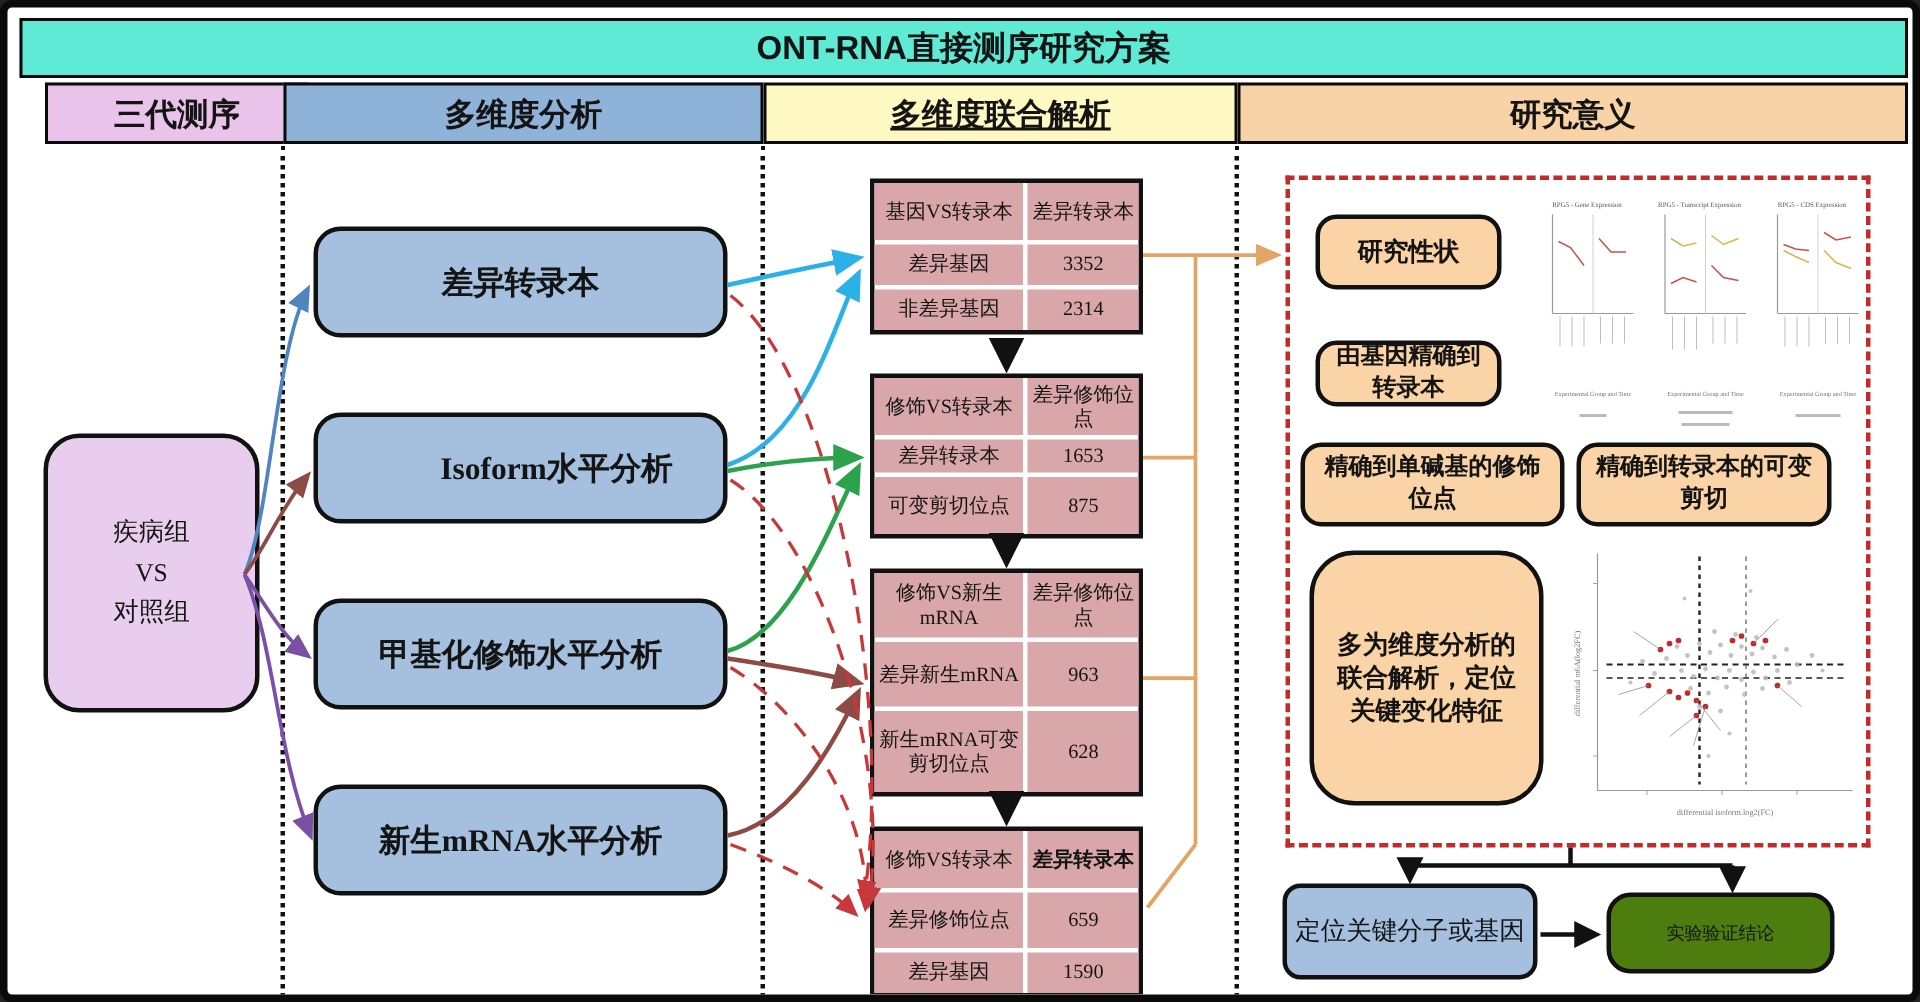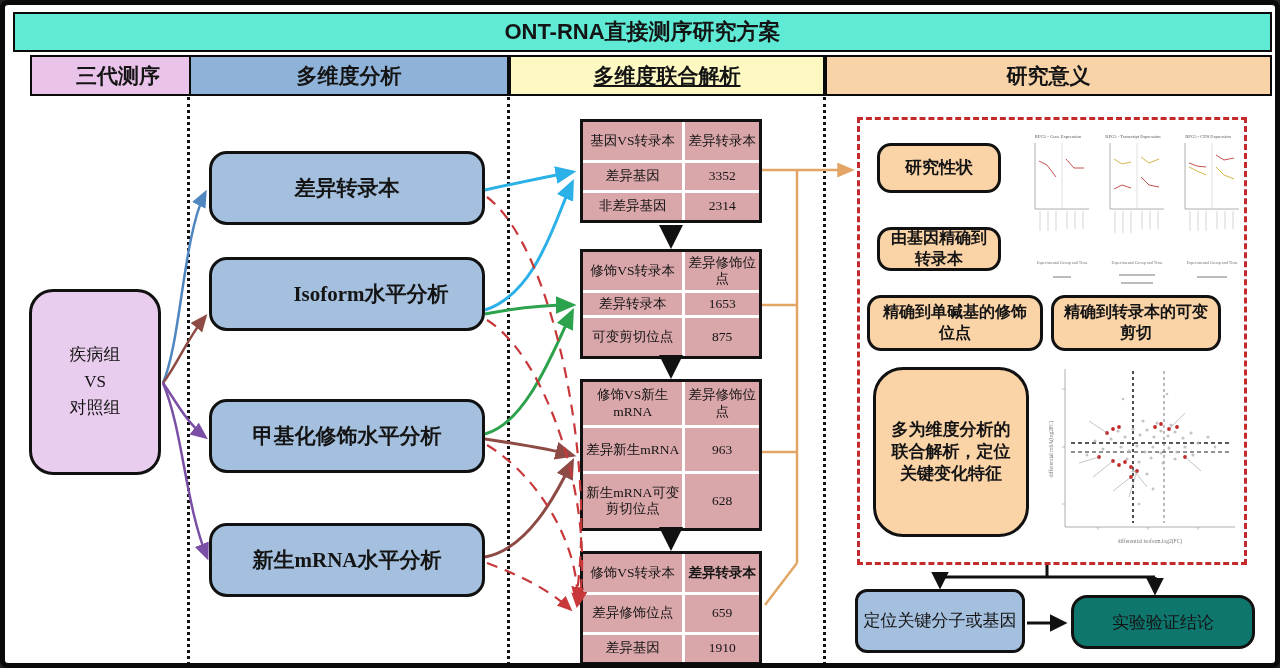--- a/index.html
+++ b/index.html
@@ -15,21 +15,21 @@
   .col-hdr { position:absolute; top:50px; height:41px; border:2.5px solid #0a0a0a;
     display:flex; align-items:center; justify-content:center; font-size:21px; font-weight:600; }
   .col-hdr.c1 { left:8px;   width:176px; background:#e9c3ea;margin-left:17px; }
   .col-hdr.c2 { left:184px; width:320px; background:#8fb2d8; }
   .col-hdr.c3 { left:504px; width:316px; background:#fef9c3;text-decoration:underline; }
   .col-hdr.c4 { left:820px; width:447px; background:#f9d3a8; }
 
   .sep { position:absolute; top:92px; height:568px; width:0;
          border-left:3.5px dotted #111; }
 
-  .source-box { position:absolute; left:24px; top:284px; width:132px; height:186px;
+  .source-box { position:absolute; left:24px; top:284px; width:144px; height:186px;
     background:#e9cdee; border:3px solid #111; border-radius:24px; display:flex;
     align-items:center; justify-content:center; text-align:center; font-size:17px;
     white-space:pre-line; line-height:1.55; }
 
   .ana-box { position:absolute; left:204px; width:276px; height:74px;
     background:#a4c0de; border:3.5px solid #111; border-radius:18px; display:flex;
     align-items:center; justify-content:center; font-size:21px; font-weight:600; }
 
   .dtable { position:absolute; left:575px; width:182px; background:#fff;
     border:3px solid #111; display:grid; grid-template-columns:1.15fr 0.85fr; gap:3px; }
@@ -40,23 +40,23 @@
   .dashed-panel { position:absolute; left:852px; top:112px; width:390px; height:448px;
     border:3px dashed #c42a2a; }
 
   .sig-box { position:absolute; background:#fad3a7; border:3px solid #111;
     border-radius:14px; display:flex; align-items:center; justify-content:center;
     text-align:center; font-size:16px; line-height:1.3; padding:2px 8px;font-weight:bold; }
 
   .locate-box { position:absolute; left:850px; top:584px; width:170px; height:64px;
     background:#a4c0de; border:3.5px solid #111; border-radius:12px; display:flex;
     align-items:center; justify-content:center; text-align:center; font-size:17px; line-height:1.3; }
-  .validate-box { position:absolute; left:1066px; top:590px; width:184px; height:54px;
-    background:#0f766e; border:3px solid #111; border-radius:16px; display:flex;
-    align-items:center; justify-content:center; font-size:17px; }
+  .validate-box { position:absolute; left:1066px; top:590px; width:152px; height:54px;
+    background:#4d7c0f; border:3px solid #111; border-radius:16px; display:flex;
+    align-items:center; justify-content:center; font-size:12px; }
 
   svg.overlay { position:absolute; left:0; top:0; width:1280px; height:668px;
     pointer-events:none; }
   .chart-svg { position:absolute; }
 </style>
 </head>
 <body>
 
 <div id="canvas">
 
@@ -69,21 +69,21 @@
 
   <div class="sep" style="left:182px;"></div>
   <div class="sep" style="left:502px;"></div>
   <div class="sep" style="left:818px;"></div>
 
   <div class="source-box">疾病组
 VS
 对照组</div>
 
   <div class="ana-box" style="top:146px;">差异转录本</div>
-  <div class="ana-box" style="top:252px;padding-left:48px;">Isoform水平分析</div>
+  <div class="ana-box" style="top:270px;padding-left:48px;">Isoform水平分析</div>
   <div class="ana-box" style="top:394px;">甲基化修饰水平分析</div>
   <div class="ana-box" style="top:518px;">新生mRNA水平分析</div>
 
   <div class="dtable" style="top:114px;height:104px;grid-template-rows:1.4fr 1fr 1fr;">
     <div class="cell">基因VS转录本</div>
     <div class="cell">差异转录本</div>
     <div class="cell">差异基因</div>
     <div class="cell">3352</div>
     <div class="cell">非差异基因</div>
     <div class="cell">2314</div>
@@ -106,21 +106,21 @@
     <div class="cell">新生mRNA可变剪切位点</div>
     <div class="cell">628</div>
   </div>
 
   <div class="dtable" style="top:546px;height:114px;grid-template-rows:1.05fr 1.05fr 0.75fr;">
     <div class="cell">修饰VS转录本</div>
     <div class="cell bold">差异转录本</div>
     <div class="cell">差异修饰位点</div>
     <div class="cell">659</div>
     <div class="cell">差异基因</div>
-    <div class="cell">1910</div>
+    <div class="cell">1590</div>
   </div>
 
   <div class="dashed-panel"></div>
 
   <div class="sig-box" style="left:872px;top:138px;width:124px;height:50px;font-size:17px;">研究性状</div>
   <div class="sig-box" style="left:872px;top:222px;width:124px;height:44px;">由基因精确到转录本</div>
   <div class="sig-box" style="left:862px;top:290px;width:176px;height:56px;">精确到单碱基的修饰位点</div>
   <div class="sig-box" style="left:868px;top:362px;width:156px;height:170px;border-radius:30px;font-size:17px;padding:8px 14px;">多为维度分析的联合解析，定位关键变化特征</div>
   <div class="sig-box" style="left:1046px;top:290px;width:170px;height:56px;">精确到转录本的可变剪切</div>
 

